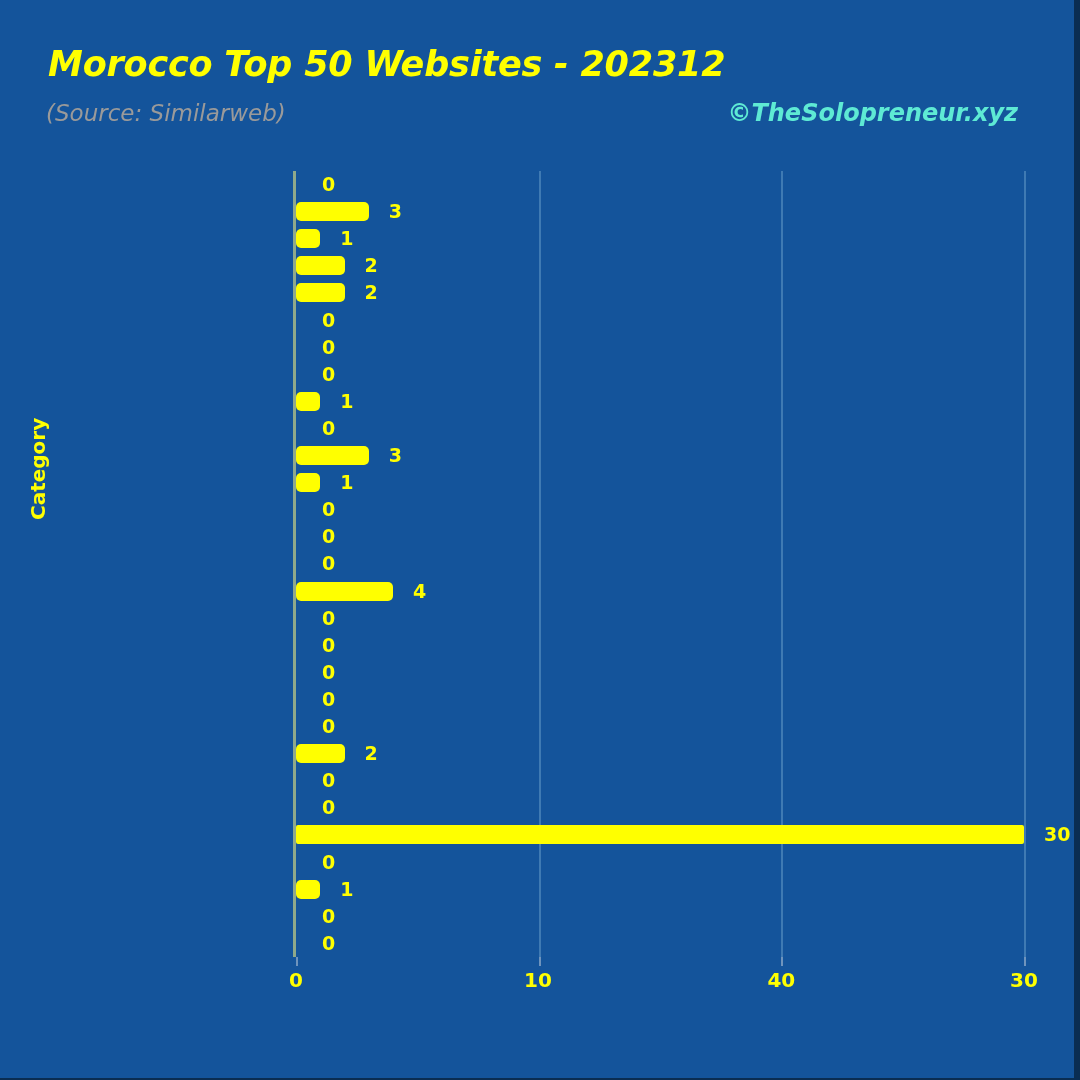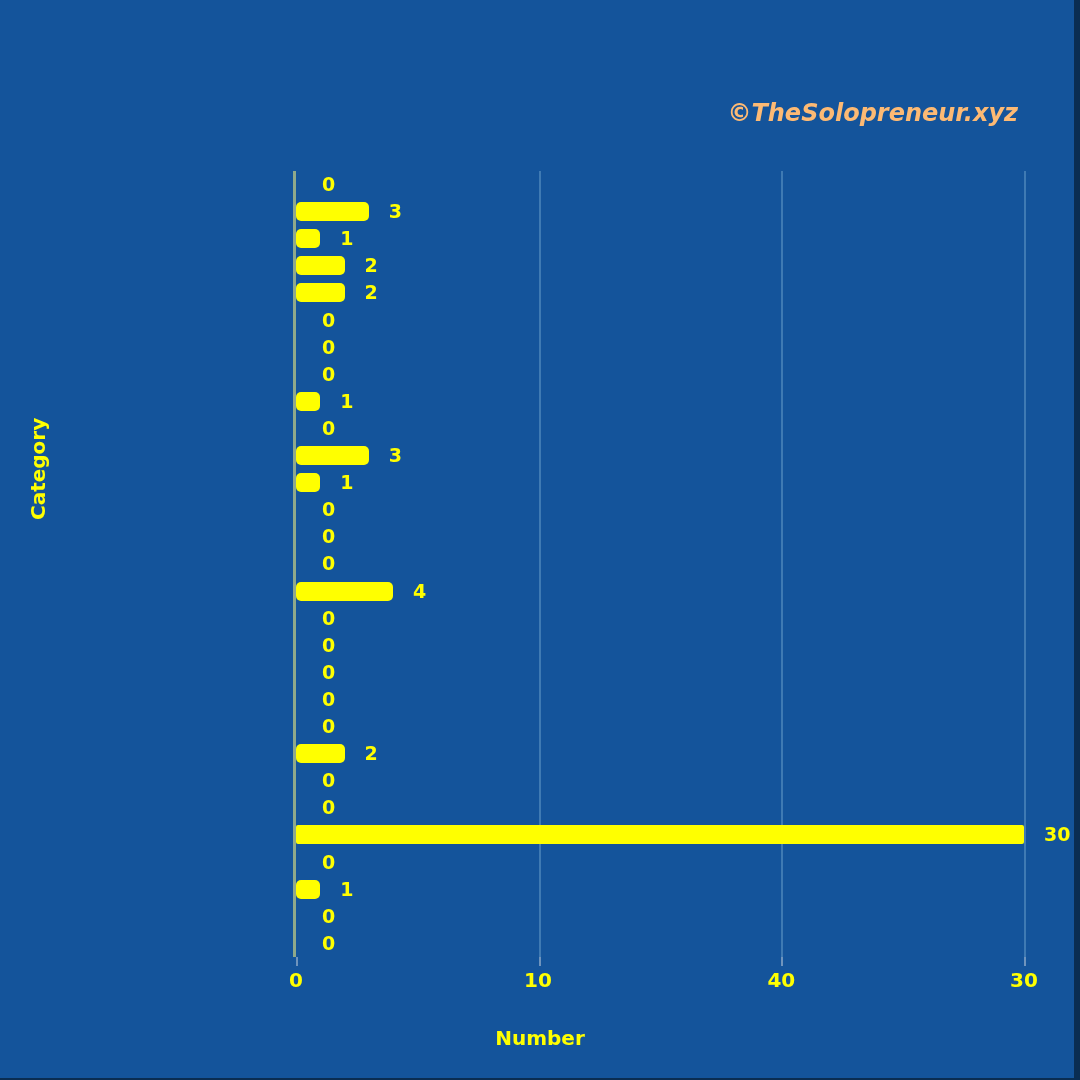--- a/index.html
+++ b/index.html
@@ -44,21 +44,21 @@
     color: #9a9a9a;
     white-space: nowrap;
   }
   #chart-watermark {
     position: absolute;
     right: 56px;
     top: 99px;
     font-size: 24px;
     font-style: italic;
     font-weight: bold;
-    color: #fdba74;
+    color: #5eead4;
     white-space: nowrap;
   }
 
   
   #plot-area {
     position: absolute;
     left: 296px;
     top: 171px;
     width: 728px;
     height: 786px;
@@ -144,20 +144,22 @@
     transform: rotate(-90deg);
     transform-origin: left top;
     white-space: nowrap;
   }
 </style>
 </head>
 <body>
 
 <div id="chart-root">
 
+  <div id="chart-title">Morocco Top 50 Websites - 202312</div>
+  <div id="chart-source">(Source: Similarweb)</div>
   <div id="chart-watermark">©TheSolopreneur.xyz</div>
 
   <div id="axis-line-y"></div>
 
   <div id="plot-area">
     <div id="gridlines">
         <div class="gridline" style="left: 0px; background: transparent;"></div>
         <div class="gridline" style="left: 242.667px;"></div>
         <div class="gridline" style="left: 485.333px;"></div>
         <div class="gridline" style="left: 728px;"></div>
@@ -267,16 +269,15 @@
   <div id="xticks">
       <div class="xtick-mark" style="left: 296px;"></div>
       <div class="xtick" style="left: 296px;">0</div>
       <div class="xtick-mark" style="left: 538.667px;"></div>
       <div class="xtick" style="left: 538px;">10</div>
       <div class="xtick-mark" style="left: 781.333px;"></div>
       <div class="xtick" style="left: 781.333px;">40</div>
       <div class="xtick-mark" style="left: 1024px;"></div>
       <div class="xtick" style="left: 1024px;">30</div>
     </div>
-  <div id="xaxis-title">Number</div>
   <div id="yaxis-title">Category</div>
 
 </div>
 
 </body></html>

